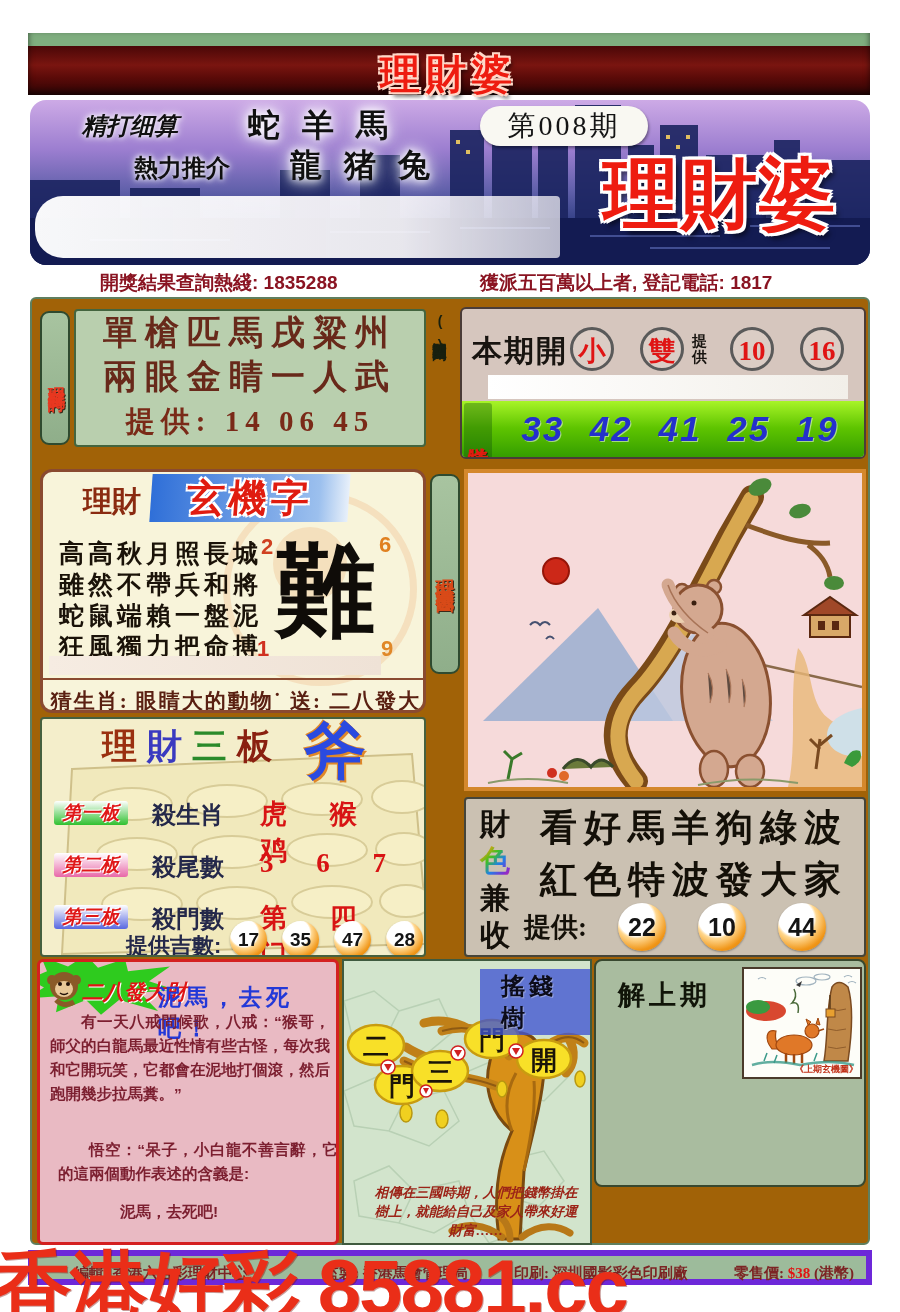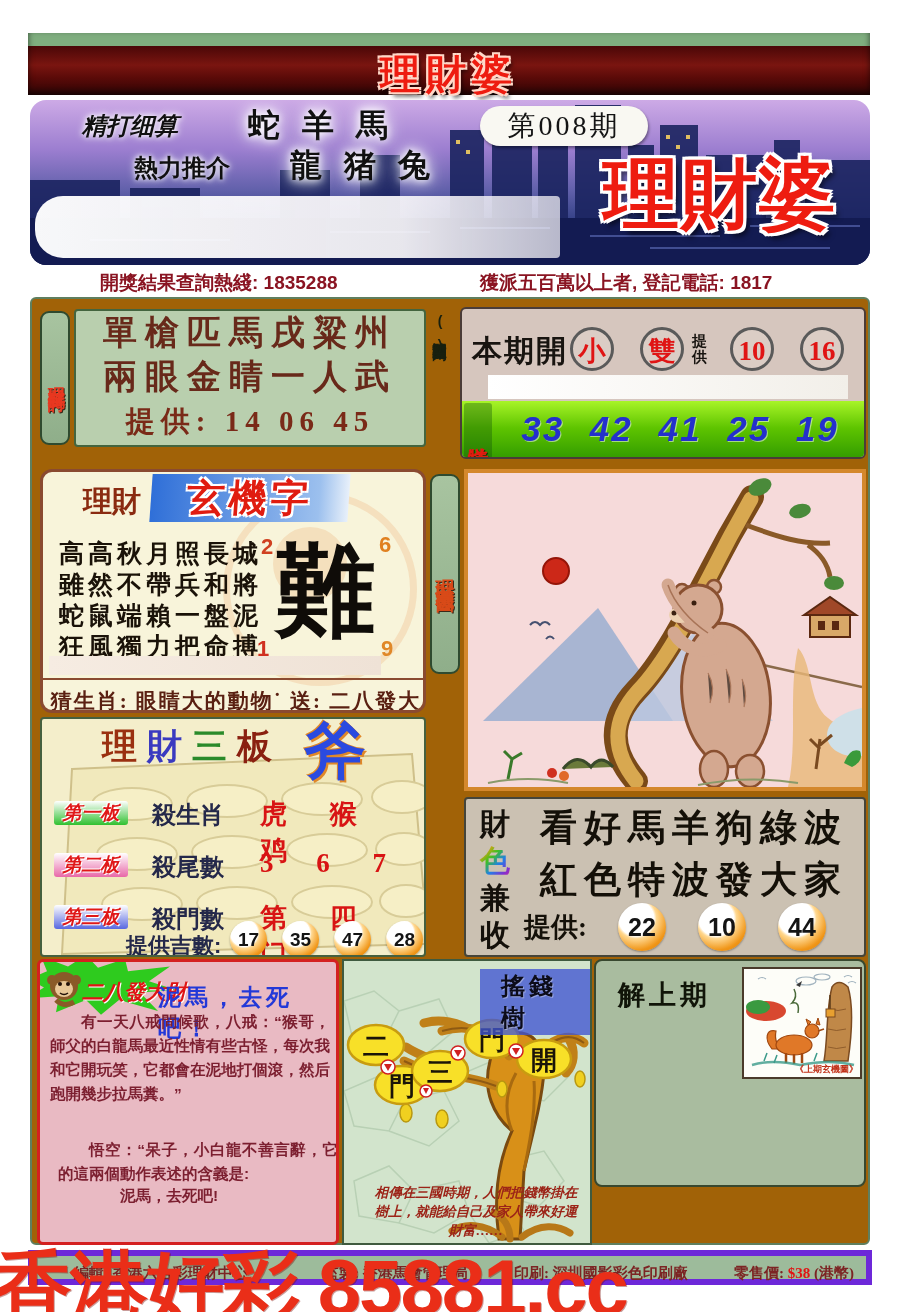--- a/index.html
+++ b/index.html
@@ -329,21 +329,21 @@
         <ellipse cx="22" cy="23" rx="9" ry="8" fill="#e8c898"></ellipse>
         <circle cx="18" cy="18" r="2" fill="#201008"></circle>
           <circle cx="26" cy="18" r="2" fill="#201008"></circle>
         <path d="M18,27 q4,3 8,0" stroke="#201008" stroke-width="1.5" fill="none"></path>
         <path d="M14,34 q8,8 18,2" stroke="#8a5a28" stroke-width="5" fill="none"></path>
       </svg>
       <div class="abs badge-text">二八發大財</div>
       <div class="abs humor-title">泥馬，去死吧！</div>
       <p class="abs humor-text" style="top:48px;text-indent:2em;margin:0;">有一天八戒問候歌，八戒：“猴哥，師父的白龍馬最近性情有些古怪，每次我和它開玩笑，它都會在泥地打個滾，然后跑開幾步拉馬糞。”</p>
       <p class="abs humor-text" style="top:168px;text-indent:2em;margin:8px;">悟空：“呆子，小白龍不善言辭，它的這兩個動作表述的含義是:</p>
-      <p class="abs humor-text" style="top:222px;padding-left:70px;margin:0;">泥馬，去死吧!</p>
+      <p class="abs humor-text" style="top:238px;padding-left:70px;margin:0;">泥馬，去死吧!</p>
     </div>
 
     <div class="abs tree-box">
       <svg class="abs" style="left:0;top:0;" width="246" height="282" viewBox="0 0 246 282">
         <g stroke="#b6ceb2" stroke-width="1.5" fill="none" opacity="0.9">
           <path d="M0,40 L30,30 L55,50 L40,80 L8,75 Z M55,50 L95,38 L110,70 L80,95 L40,80 Z M110,70 L150,60 L160,95 L125,110 L80,95 Z"></path>
           <path d="M0,130 L35,115 L60,140 L45,170 L10,165 Z M60,140 L100,130 L115,160 L85,185 L45,170 Z"></path>
           <path d="M10,220 L45,205 L70,230 L55,262 L15,255 Z M70,230 L115,220 L125,252 L90,272 L55,262 Z"></path>
           <path d="M160,200 L200,190 L220,220 L195,245 L160,235 Z M125,252 L165,242 L180,270 L145,282 Z"></path>
           <path d="M160,95 L205,85 L225,115 L200,140 L165,130 Z"></path>

